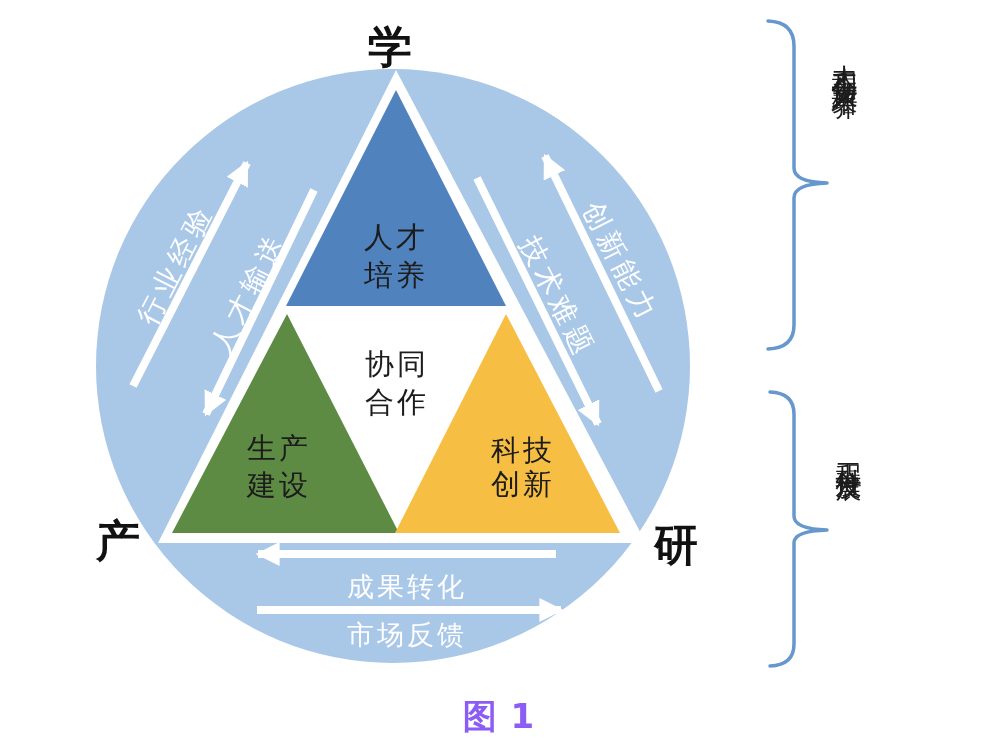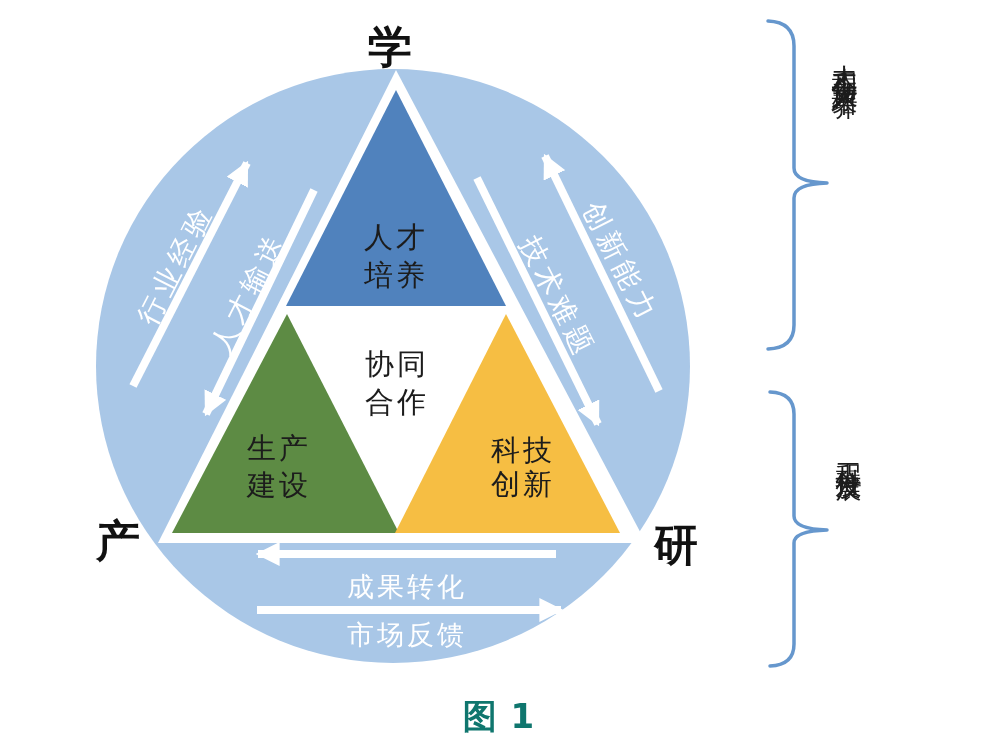--- a/index.html
+++ b/index.html
@@ -16,21 +16,21 @@
   .brace{fill:none;stroke-width:3.5;stroke-linecap:round;stroke-linejoin:round;}
   .vtext{
     position:absolute;writing-mode:vertical-rl;text-orientation:upright;
     color:#1c1c1c;font-size:26px;letter-spacing:3px;line-height:1;
   }
   .vtext-top{left:832px;top:44px;height:290px;}
   .vtext-bottom{left:836px;top:442px;height:190px;}
   .caption{
     position:absolute;left:0;right:0;top:692px;height:50px;
     display:flex;align-items:center;justify-content:center;
-    color:#0f766e;font-size:34px;font-weight:700;letter-spacing:1px;
+    color:#8b5cf6;font-size:34px;font-weight:700;letter-spacing:1px;
   }
 </style>
 </head>
 <body>
 
 <div class="page">
 
   <svg width="998" height="748" viewBox="0 0 998 748">
     <defs>
       <marker id="ah" viewBox="0 0 10 10" refX="9" refY="5" markerWidth="3" markerHeight="3" orient="auto">

